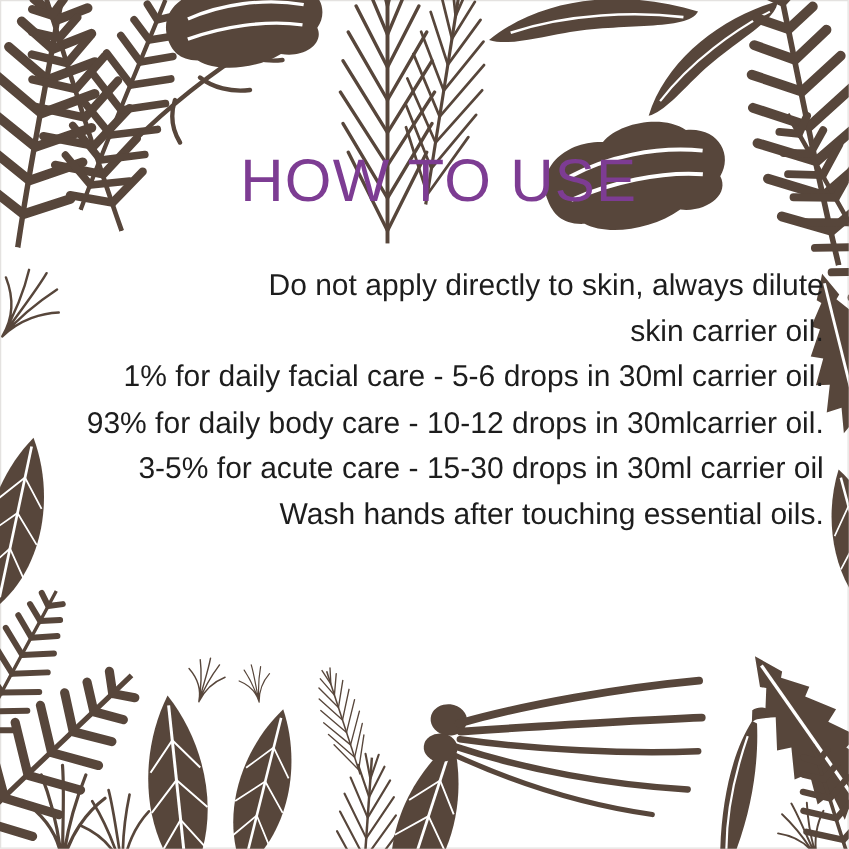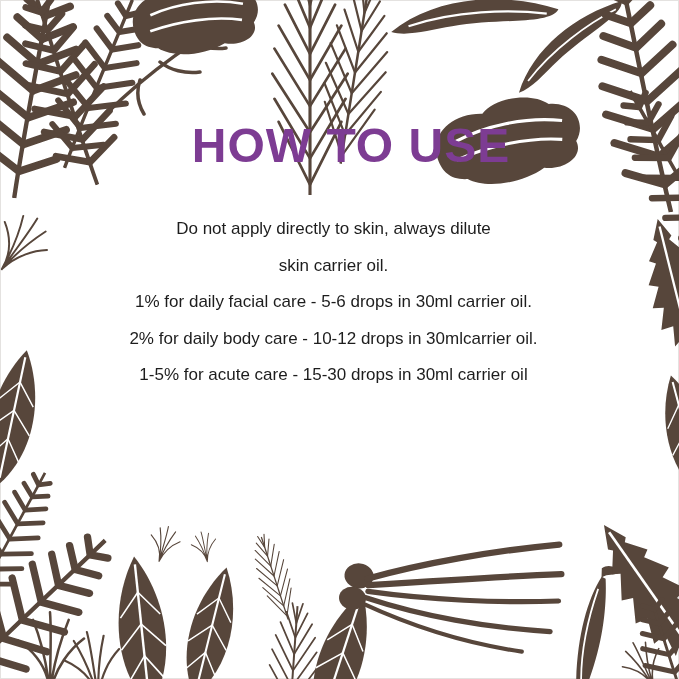--- a/index.html
+++ b/index.html
@@ -19,31 +19,31 @@
   .deco{
     position:absolute;
     color:var(--brown);
     pointer-events:none;
   }
   .title{
     position:absolute;
     top:86px;left:0;right:0;
     text-align:center;
     font-size:48px;
-    font-weight:bold;
+    font-weight:normal;
     letter-spacing:1px;
     color:var(--purple);
     padding-left:23px;
   }
   .body-text{
     position:absolute;
     top:211px;left:8px;right:20px;
-    text-align:center;
+    text-align:right;
     color:var(--ink);
-    font-size:17px;
+    font-size:24px;
     line-height:36.5px;
   }
   .body-text .line{white-space:nowrap;}
   #symdefs{position:absolute;width:0;height:0;overflow:hidden;}
 </style>
 </head>
 <body>
 
 <svg id="symdefs" aria-hidden="true">
   <defs>
@@ -203,15 +203,16 @@
 <svg class="deco" style="left:608px;top:638px;width:70px;height:52px;transform:rotate(-25deg)">
     <use href="#s-grass"></use>
   </svg>
 
 <h1 class="title">HOW TO USE</h1>
 
 <div class="body-text">
   <div class="line">Do not apply directly to skin, always dilute</div>
   <div class="line">skin carrier oil.</div>
   <div class="line">1% for daily facial care - 5-6 drops in 30ml carrier oil.</div>
-  <div class="line">2% for daily body care -  10-12 drops in 30mlcarrier oil.</div>
-  <div class="line">1-5% for acute care - 15-30 drops in 30ml carrier oil</div>
+  <div class="line">93% for daily body care -  10-12 drops in 30mlcarrier oil.</div>
+  <div class="line">3-5% for acute care - 15-30 drops in 30ml carrier oil</div>
+  <div class="line">Wash hands after touching essential oils.</div>
 </div>
 
 </body></html>

